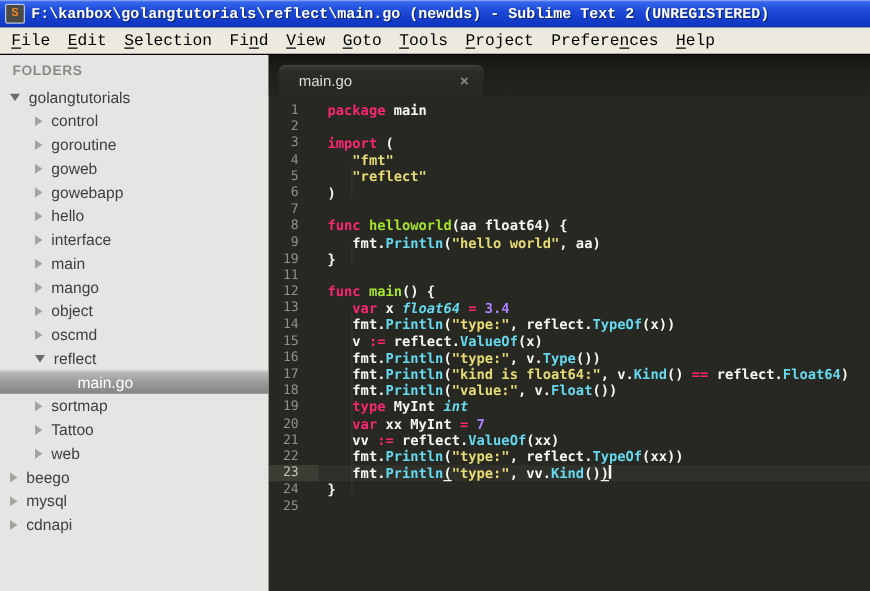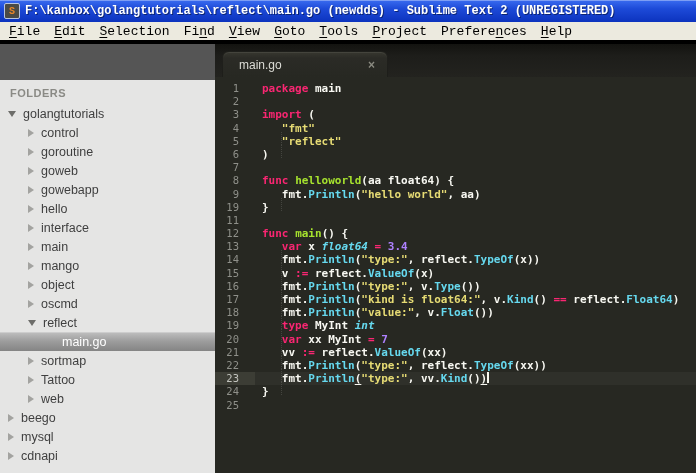--- a/index.html
+++ b/index.html
@@ -10,27 +10,27 @@
     background:linear-gradient(180deg,#3a6cf0 0%,#1d4ad8 40%,#0c33be 100%);
     padding-left:4px;box-shadow:inset 0 1px 0 rgba(255,255,255,.35);}
   .app-icon{width:14px;height:14px;margin-right:5px;border:1px solid #b8c4e0;
     background:#4a4a46;border-radius:2px;display:flex;align-items:center;justify-content:center;
     font:bold 10px "Liberation Mono",monospace;color:#e8862a;flex:0 0 auto;}
   .title-text{color:#fff;font:bold 12px "Liberation Mono",monospace;white-space:nowrap;
     text-shadow:1px 1px 0 rgba(0,0,0,.45);letter-spacing:0;}
   
   .menubar{height:22px;background:#eceadf;display:flex;align-items:center;
     font:13px "Liberation Mono",monospace;color:#000;padding-left:2px;
-    border-bottom:4px solid #000000;box-sizing:border-box;}
+    border-bottom:1px solid #000000;box-sizing:border-box;}
   .menu-item{padding:1px 7px;cursor:default;white-space:nowrap;}
   .menu-item u{text-underline-offset:2px;}
   
   .main{display:flex;height:429px;}
   
-  .sidebar{width:215px;flex:0 0 215px;background:#e5e5e4;overflow:hidden;margin-top:36px;}
+  .sidebar{width:215px;flex:0 0 215px;background:#e5e5e4;overflow:hidden;}
   .sidebar-header{font:bold 11px "Liberation Sans",sans-serif;color:#8a8a85;
     letter-spacing:.5px;padding:7px 0 5px 10px;}
   .titem{height:19px;display:flex;align-items:center;color:#3f3f3f;
     font:12.5px "Liberation Sans",sans-serif;white-space:nowrap;cursor:default;}
   .titem .arr{width:0;height:0;margin-right:7px;flex:0 0 auto;}
   .arr.col{border-top:4px solid transparent;border-bottom:4px solid transparent;
     border-left:6px solid #a3a3a0;}
   .arr.exp{border-left:4px solid transparent;border-right:4px solid transparent;
     border-top:6px solid #6d6d6a;}
   .titem.d0{padding-left:8px;}

